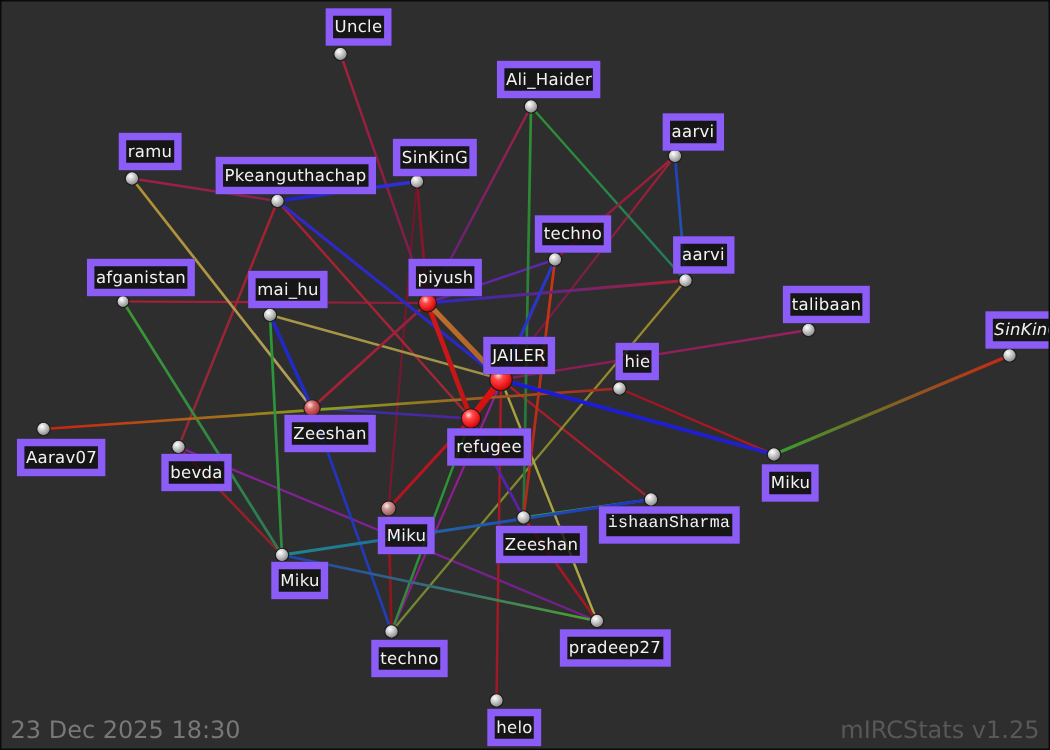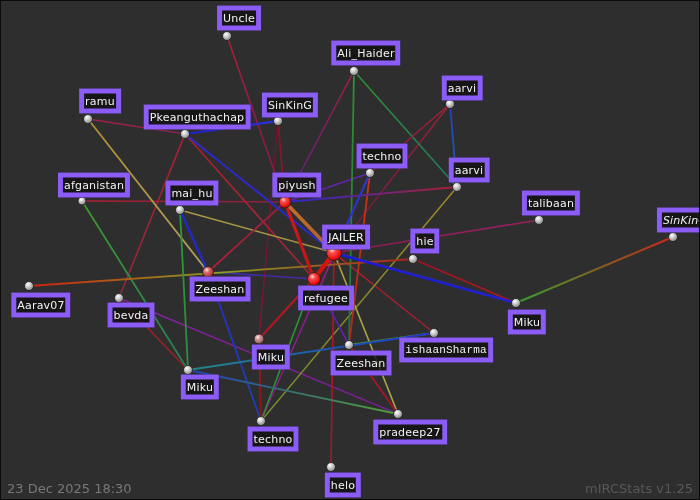--- a/index.html
+++ b/index.html
@@ -22,21 +22,21 @@
     font-size:11px;
     line-height:13px;
     padding:1px 1px;
     white-space:nowrap;
     letter-spacing:0.2px;
     margin-left:12px;
   }
   .footer-text{
     position:absolute;
     bottom:3px;
-    font-size:13px;
+    font-size:16px;
     color:#6f6f6f;
     margin-top:23px;
   }
   #footer-left{left:6px;color:#787878;}
   #footer-right{right:6px;color:#585858;text-align:center;}
 </style>
 </head>
 <body>
 
 <div id="stage">

